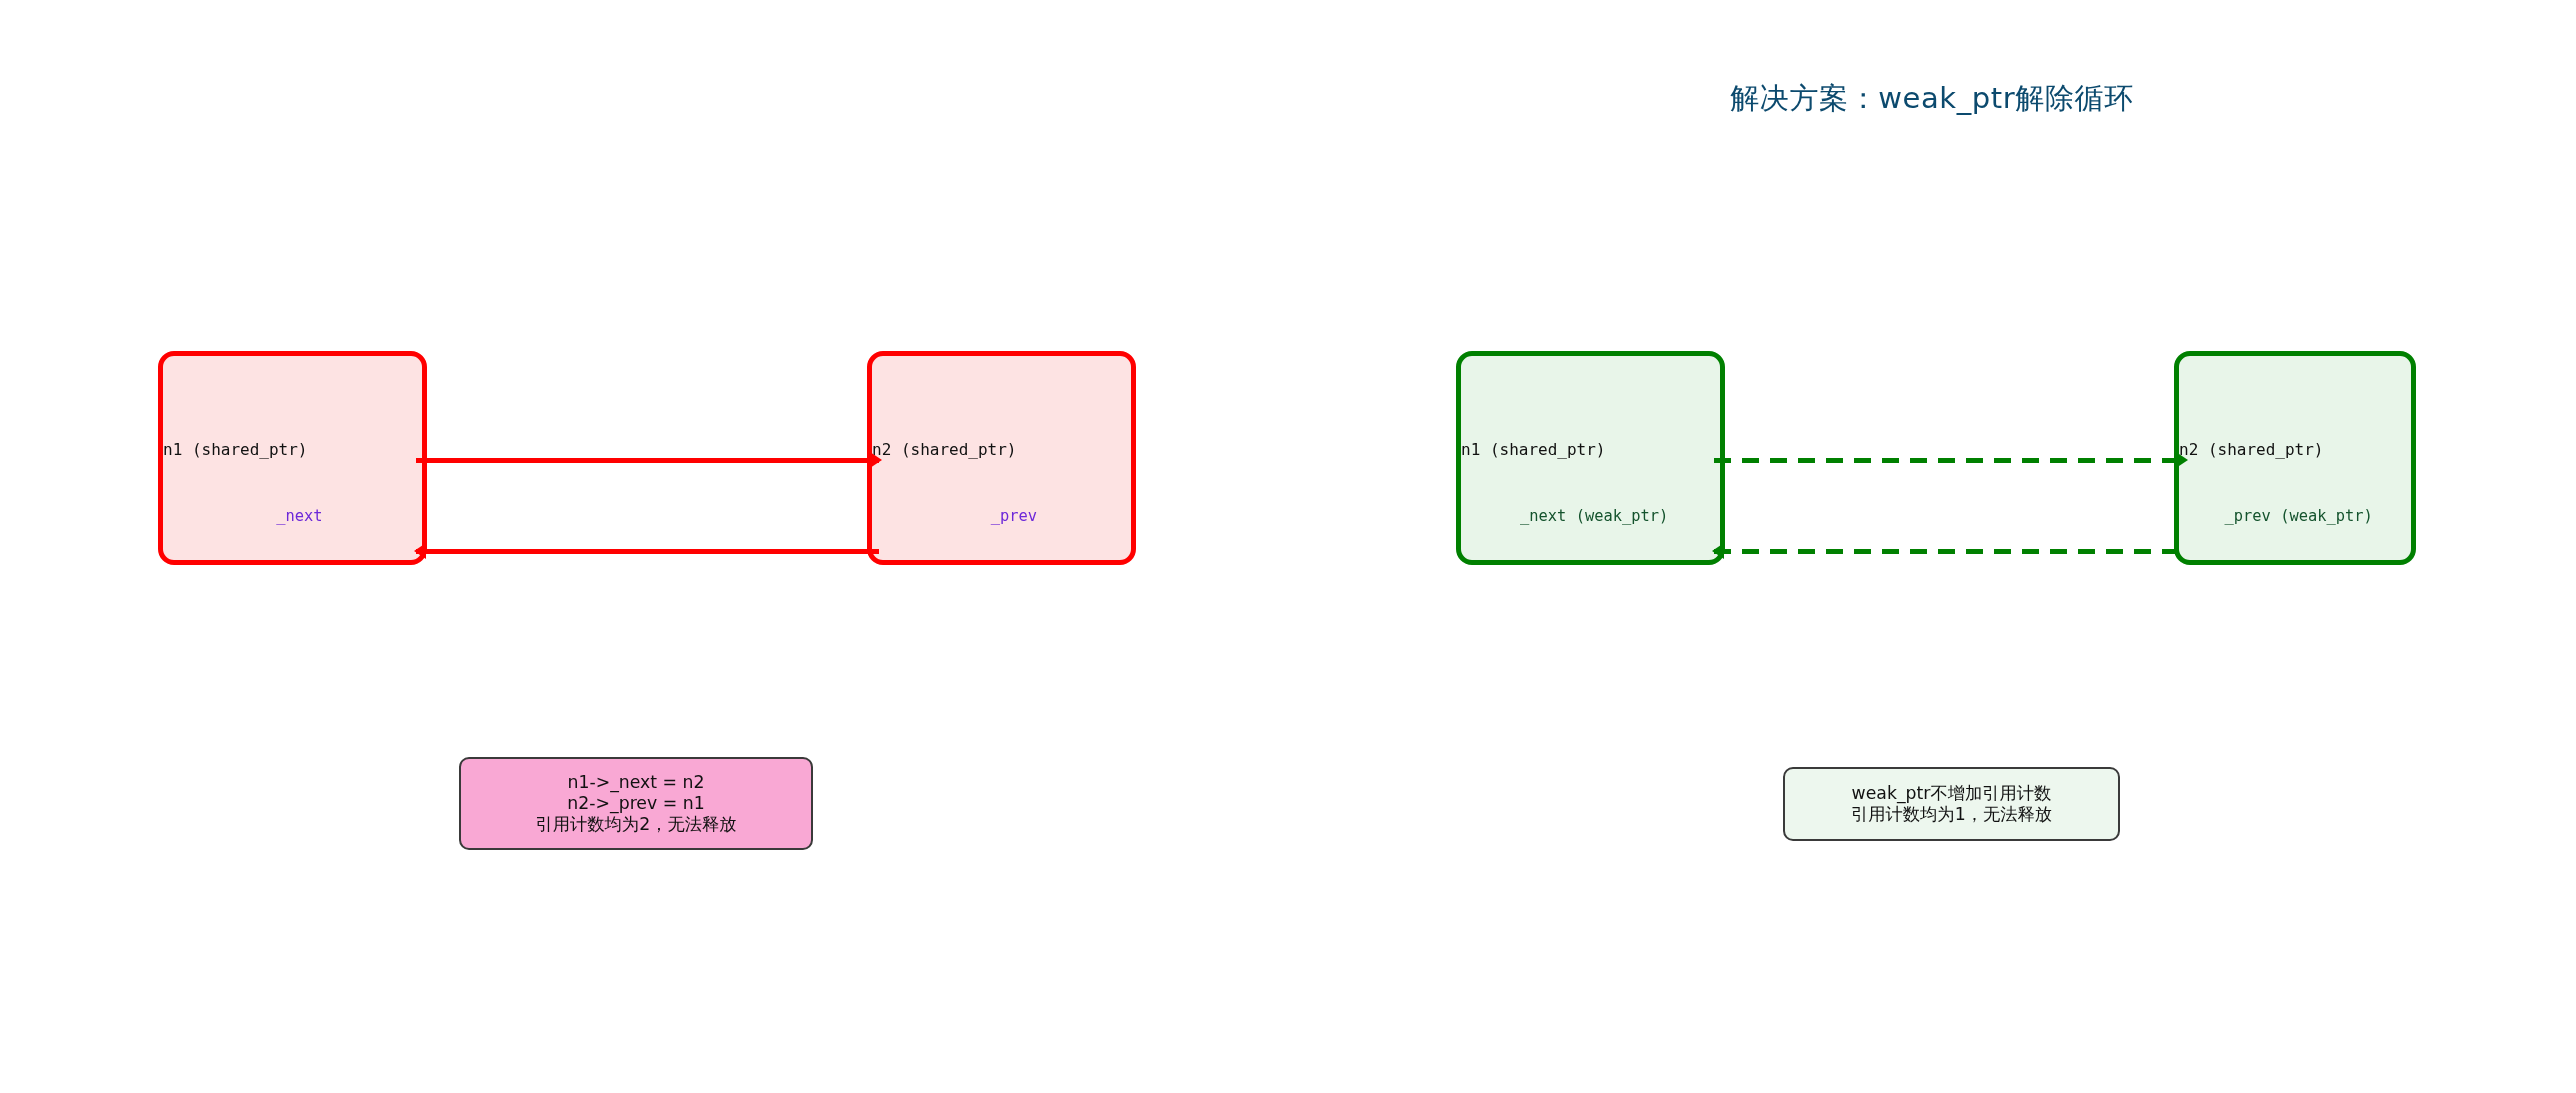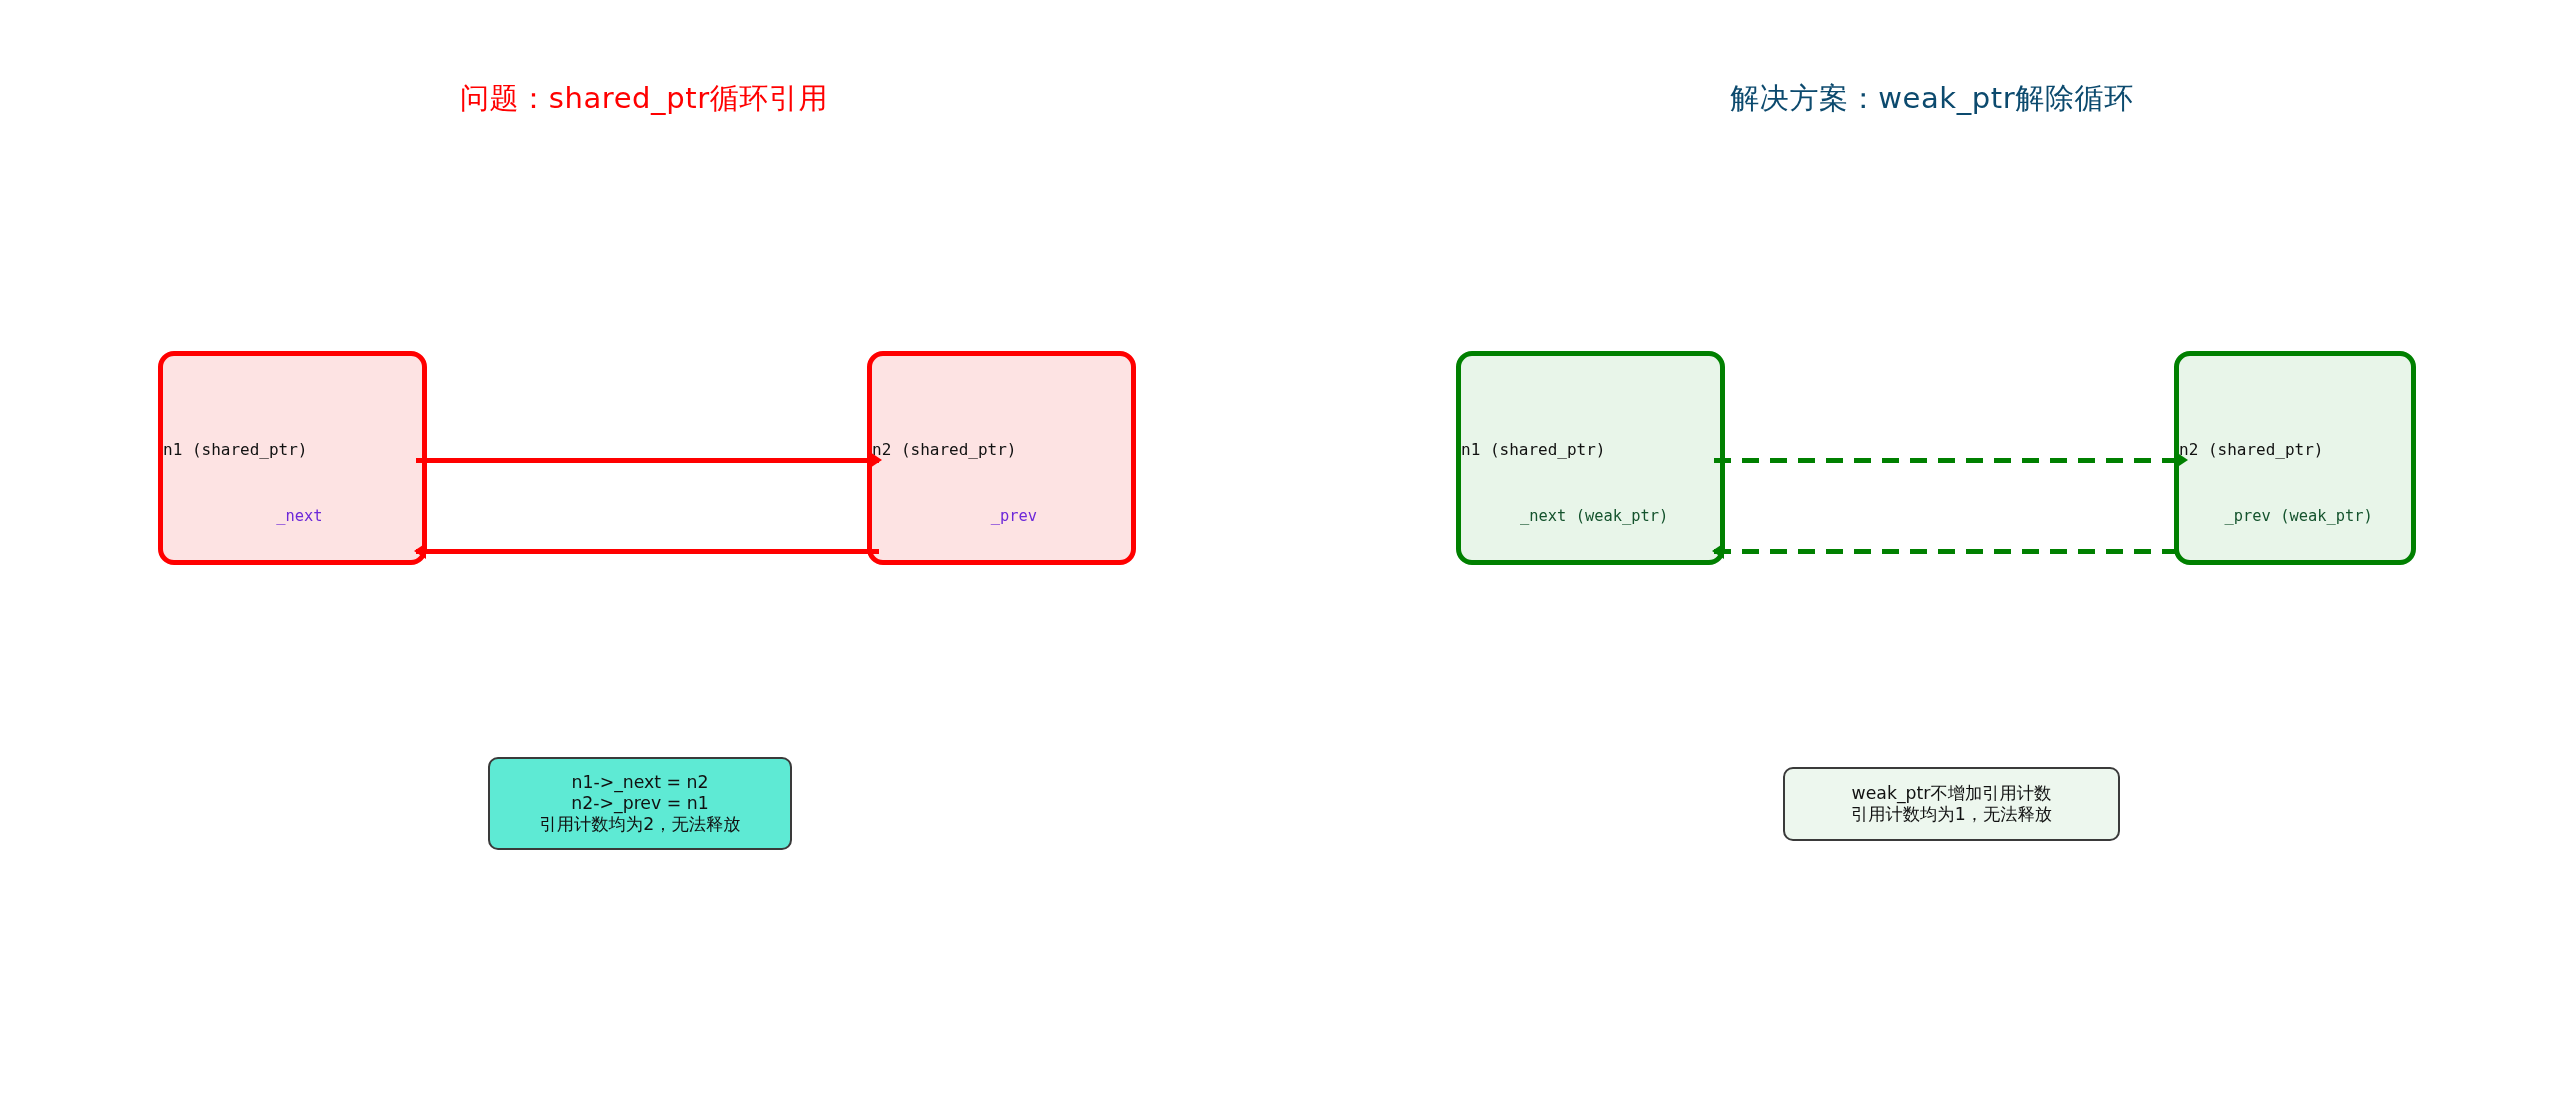--- a/index.html
+++ b/index.html
@@ -80,29 +80,28 @@
     position:absolute;box-sizing:border-box;
     border:2.5px solid #3a3a3a;border-radius:10px;
     display:flex;flex-direction:column;justify-content:center;
     align-items:center;padding:6.2px 11px;
   }
   .note .note-line{
     font-family:"DejaVu Sans","Liberation Sans",sans-serif;
     font-size:17.3px;color:#111111;line-height:1.22;white-space:pre;
     text-align:center;
   }
-  #note-problem{left:488px;top:757px;width:304px;height:93px;background:#5eead4;}
+  #note-problem{left:459px;top:757px;width:354px;height:93px;background:#f9a8d4;}
   #note-solution{left:1783px;top:767px;width:337px;height:74px;background:#edf7ee;}
 </style>
 </head>
 <body>
 
 <div class="panel" id="panel-problem">
 
-  <div class="panel-title" id="title-problem">问题：shared_ptr循环引用</div>
 
   <div class="node red" id="node-n1-shared">
     <div class="node-title">n1 (shared_ptr)</div>
     <div class="node-field">_next</div>
   </div>
 
   <div class="node red" id="node-n2-shared">
     <div class="node-title">n2 (shared_ptr)</div>
     <div class="node-field">_prev</div>
   </div>

